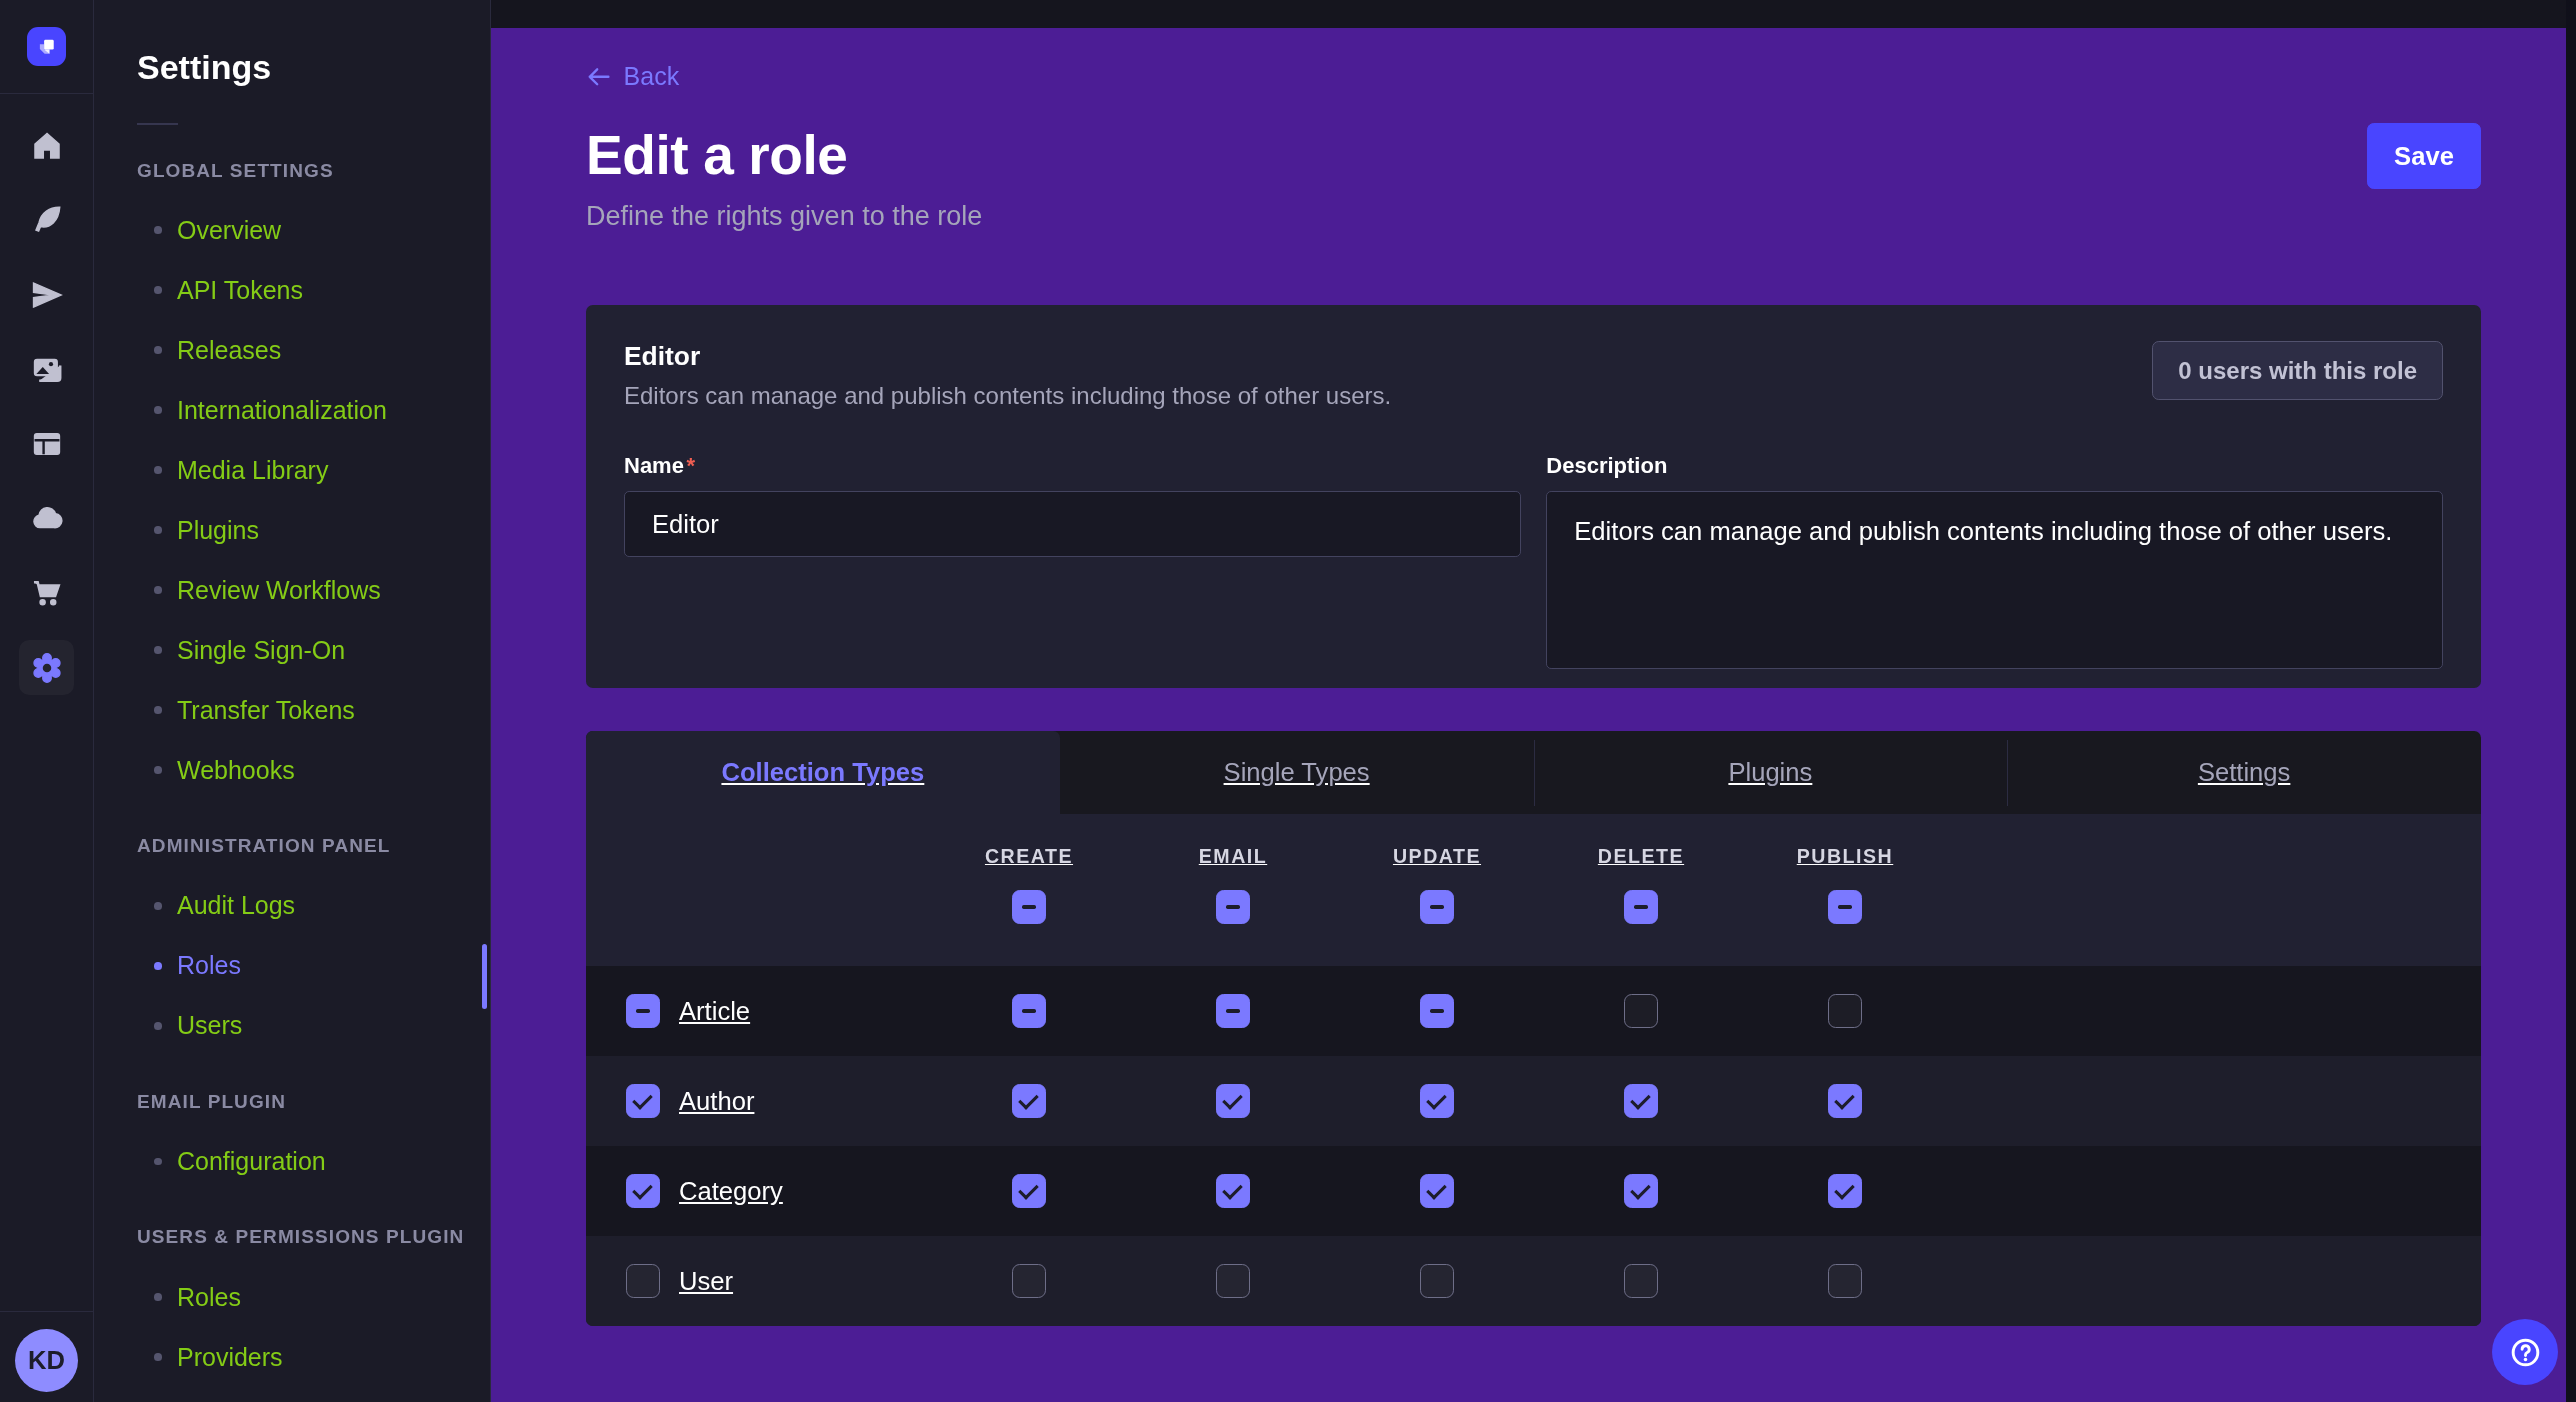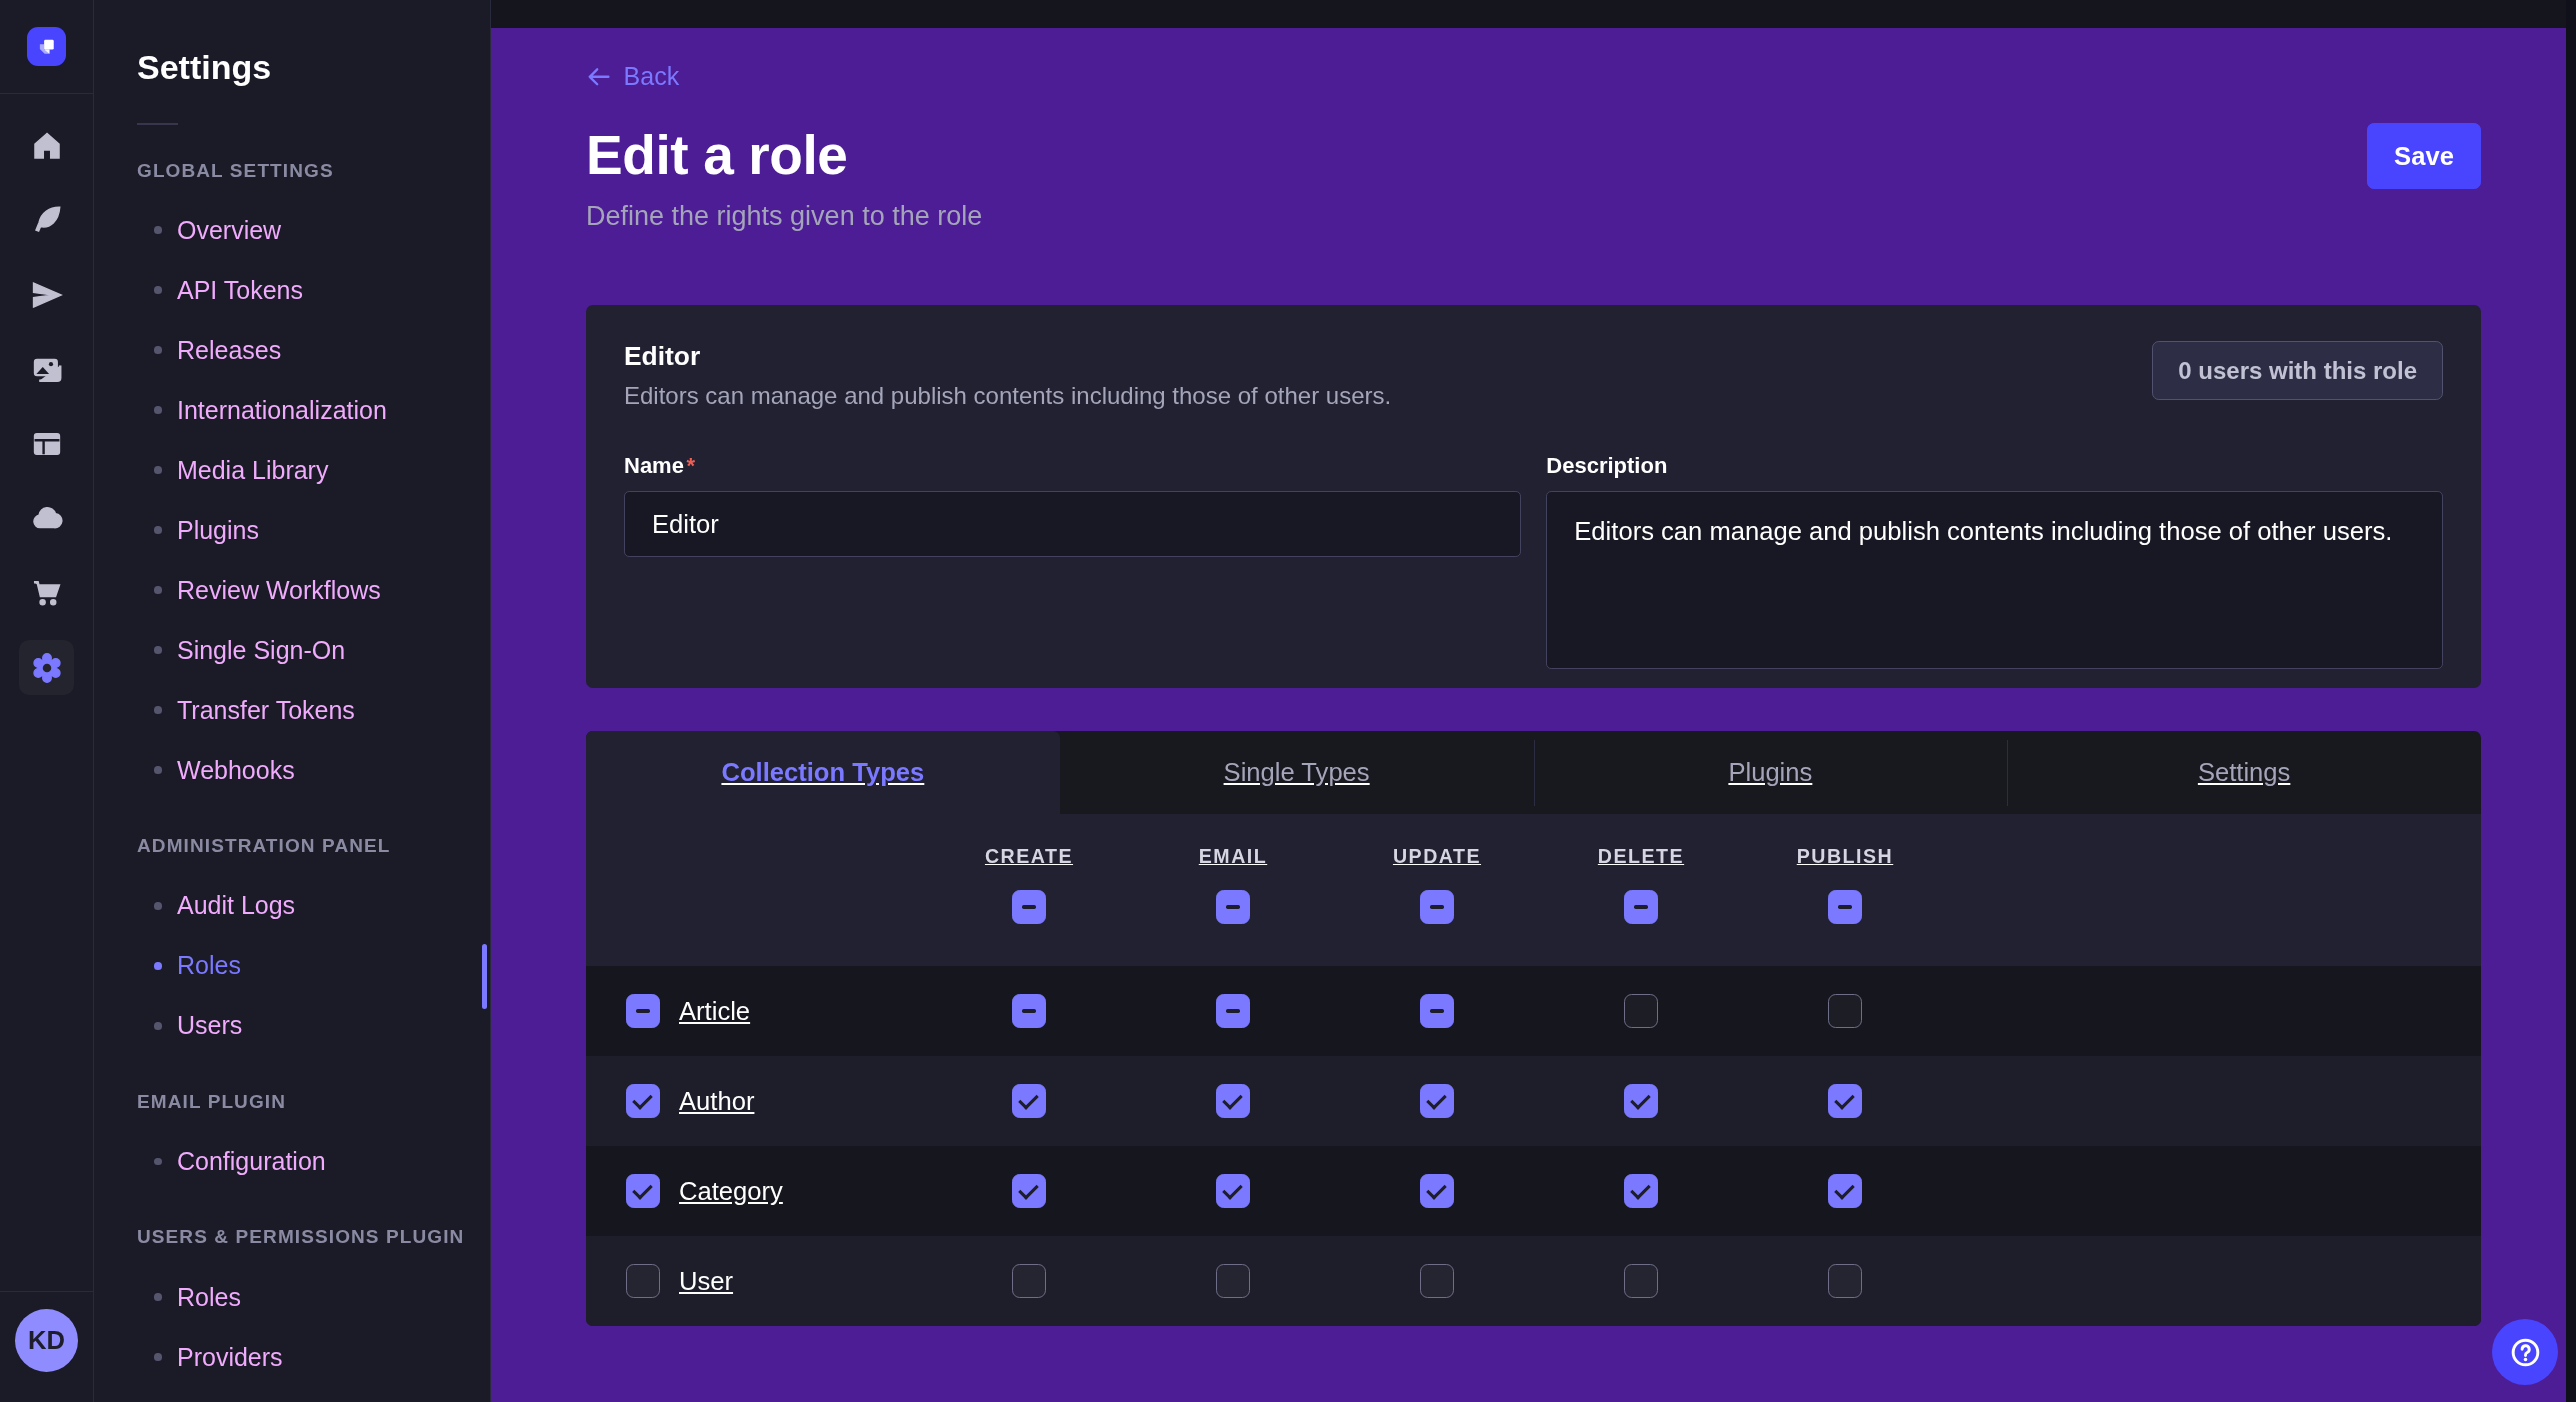--- a/index.html
+++ b/index.html
@@ -15,33 +15,33 @@
     border-right:0.9px solid #2a2a3d; display:flex; flex-direction:column; flex-shrink:0;
   }
   .rail-logo-wrap { height:94px; display:flex; align-items:center; justify-content:center; border-bottom:0.9px solid #2a2a3d; }
   .rail-logo { width:39px; height:39px; background:#4945ff; border-radius:11px; display:flex; align-items:center; justify-content:center; cursor:pointer; }
   .rail-icons { display:flex; flex-direction:column; align-items:center; gap:19.6px; margin-top:24px; }
   .rail-slot { width:55px; height:55px; border-radius:10.2px; display:flex; align-items:center; justify-content:center; cursor:pointer; }
   .rail-slot svg { width:34px; height:34px; }
   .rail-slot .ic { fill:#c0c0d0; stroke:#c0c0d0; }
   .rail-slot.active { background:#24242f; }
   .rail-slot.active .ic { fill:#7b79ff; stroke:#7b79ff; }
-  .rail-bottom { margin-top:auto; border-top:0.9px solid #2a2a3d; padding:17px 0 30px; display:flex; justify-content:center; }
+  .rail-bottom { margin-top:auto; border-top:0.9px solid #2a2a3d; padding:17px 0 10px; display:flex; justify-content:center; }
   .avatar { width:63px; height:63px; border-radius:50%; background:#8e8cff; color:#1d1d2b; font-size:25.6px; font-weight:700; display:flex; align-items:center; justify-content:center; cursor:pointer; }
 
   
   .sidebar { width:397px; height:100%; background:#1b1b27; border-right:0.9px solid #2a2a3d; flex-shrink:0; padding-left:43px; position:relative; }
   .sidebar-title { font-size:34px; font-weight:600; padding-top:48px; color:#fff; }
   .sidebar-hr { width:41px; height:1.7px; background:#36364f; border:none; margin-top:36px; }
   .side-section { margin-top:31px; }
   .section-label { font-size:19px; font-weight:600; letter-spacing:1.1px; color:#8a8aa3; line-height:25.6px;margin-top:33px; }
   .side-list { list-style:none; margin-top:17px; }
   .side-item { height:60px; display:flex; align-items:center; cursor:pointer; }
   .side-item .bullet { width:7.7px; height:7.7px; border-radius:50%; background:#55556e; margin-left:17px; margin-right:15.3px; flex-shrink:0; }
-  .side-item .side-item-label { font-size:25px; color:#f0abfc; }
+  .side-item .side-item-label { font-size:25px; color:#84cc16; }
   .side-item.active .bullet { background:#7b79ff; }
   .side-item.active .side-item-label { color:#7b79ff; }
   .active-indicator { position:absolute; right:3.4px; top:944px; width:4.3px; height:65px; border-radius:2.6px; background:#7b79ff; }
 
   
   .main { flex:1; height:100%; background:#4c1d95; padding:34px 95px 16px; position:relative; overflow:hidden;margin-top:28px; }
   .back-row { display:flex; align-items:center; gap:12px; color:#7b79ff; cursor:pointer; width:fit-content; }
   .back-row svg { width:25.6px; height:25.6px; }
   .back-label { font-size:25px; }
   .title-row { display:flex; align-items:flex-start; margin-top:32px; }

